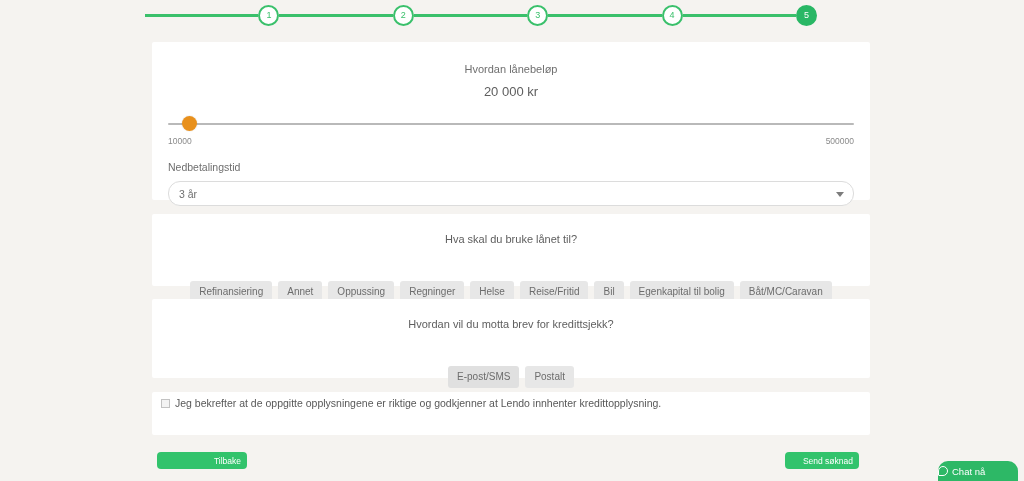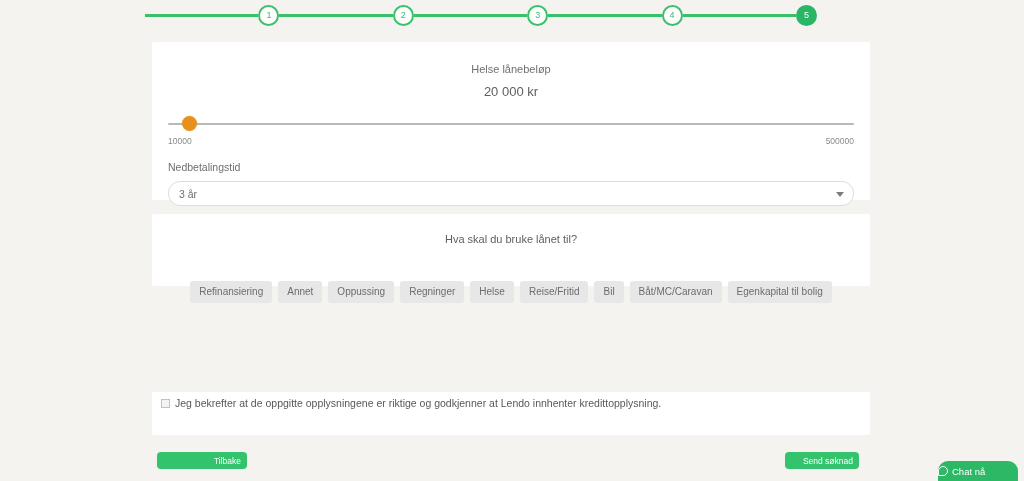--- a/index.html
+++ b/index.html
@@ -242,21 +242,21 @@
     <div class="step-circle">2</div>
     <div class="step-line"></div>
     <div class="step-circle">3</div>
     <div class="step-line"></div>
     <div class="step-circle">4</div>
     <div class="step-line"></div>
     <div class="step-circle done">5</div>
   </div>
 
   <div class="card" id="card-loan">
-    <div class="amount-label">Helse lånebeløp</div>
+    <div class="amount-label">Hvordan lånebeløp</div>
     <div class="amount-value">20 000 kr</div>
 
     <div class="slider-wrap">
       <div class="slider-track"></div>
       <div class="slider-handle" style="left: 13.6939px;"></div>
     </div>
     <div class="slider-scale">
       <span class="slider-min">10000</span>
       <span class="slider-max">500000</span>
     </div>
@@ -271,25 +271,32 @@
   <div class="card" id="card-purpose">
     <div class="question">Hva skal du bruke lånet til?</div>
     <div class="chips">
       <button class="chip">Refinansiering</button>
       <button class="chip">Annet</button>
       <button class="chip">Oppussing</button>
       <button class="chip">Regninger</button>
       <button class="chip">Helse</button>
       <button class="chip">Reise/Fritid</button>
       <button class="chip">Bil</button>
+      <button class="chip">Egenkapital til bolig</button>
       <button class="chip">Båt/MC/Caravan</button>
-      <button class="chip">Egenkapital til bolig</button>
-    </div>
-  </div>
-
+    </div>
+  </div>
+
+  <div class="card" id="card-letter">
+    <div class="question">Hvordan vil du motta brev for kredittsjekk?</div>
+    <div class="chips">
+      <button class="chip selected">E-post/SMS</button>
+      <button class="chip">Postalt</button>
+    </div>
+  </div>
 
   <div class="card" id="card-consent">
     <div class="consent-row">
       <span class="consent-box"></span>
       <span class="consent-text">Jeg bekrefter at de oppgitte opplysningene er riktige og godkjenner at Lendo innhenter kredittopplysning.</span>
     </div>
   </div>
 
   <button class="btn" id="btn-back">Tilbake</button>
   <button class="btn" id="btn-submit">Send søknad</button>

